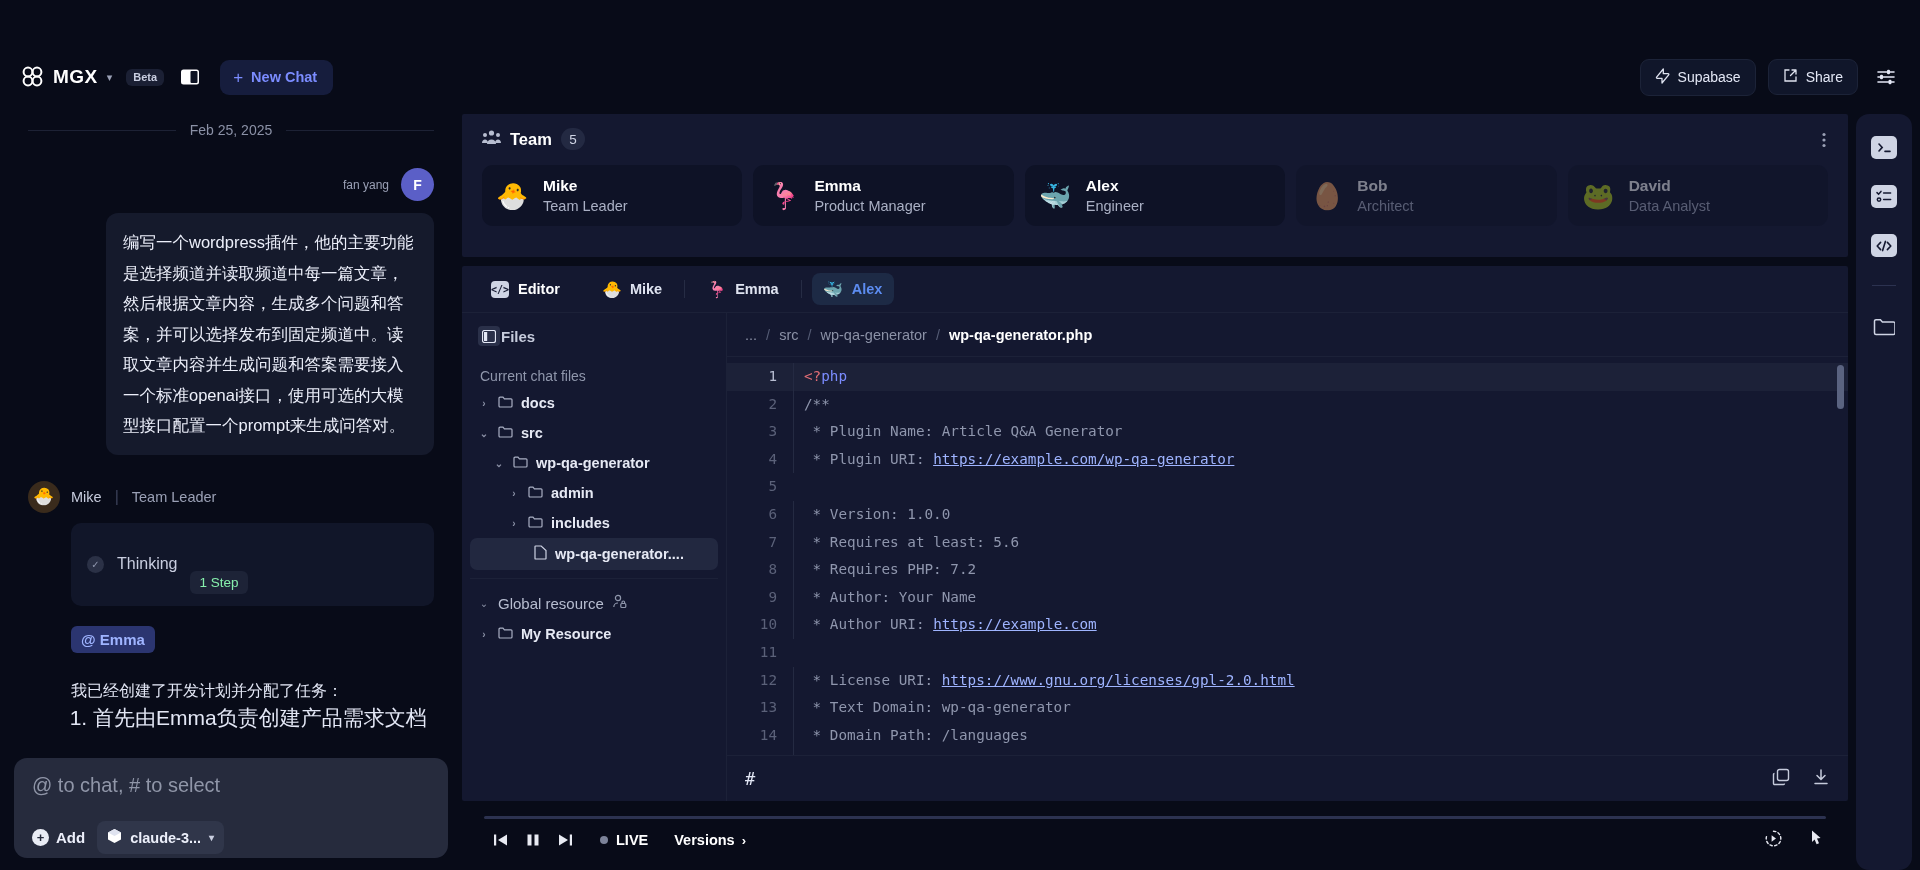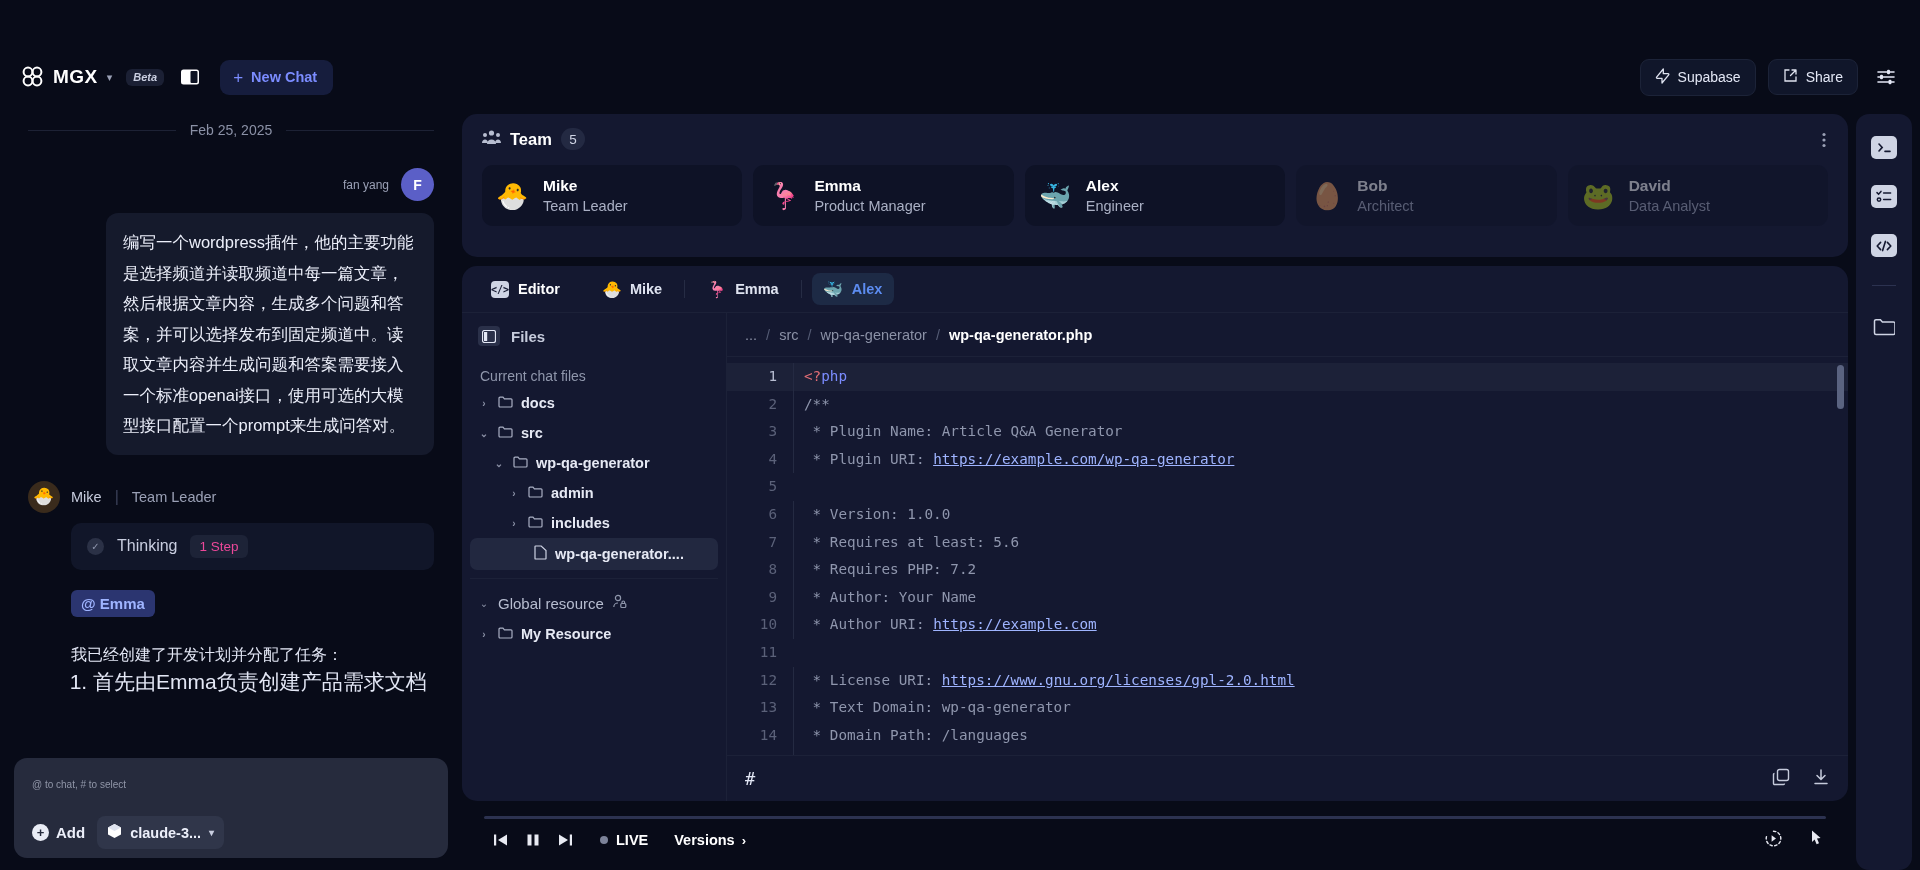--- a/index.html
+++ b/index.html
@@ -21,21 +21,21 @@
     margin-top: 48px;
   }
   .logo-wrap { display: flex; align-items: center; gap: 7px; }
   .logo-mark { width: 26px; height: 26px; }
   .logo-text { font-size: 19px; font-weight: 700; letter-spacing: .5px; color: #fff; }
   .chev { color: #9aa0b5; font-size: 11px; margin-left: 2px; }
   .beta {
     margin-left: 14px;
     background: #1b2034; color: #c9cee0;
     border-radius: 6px; font-size: 11px; font-weight: 600;
-    padding: 3px 7px; line-height: 1; font-style: italic;
+    padding: 3px 7px; line-height: 1;
   }
   .panel-toggle { margin-left: 16px; width: 20px; height: 18px; cursor: pointer; }
   .newchat {
     margin-left: 20px;
     display: flex; align-items: center; gap: 8px;
     background: #161d3d; color: #7b8cff;
     border-radius: 9px; padding: 9px 16px 9px 13px;
     font-size: 14.5px; font-weight: 600; cursor: pointer;
   }
   .newchat .plus { font-size: 17px; line-height: 1; font-weight: 400; }
@@ -101,42 +101,42 @@
     background: #111629; border-radius: 10px;
     padding: 12px 16px; display: flex; align-items: center; gap: 13px;
   }
   .tick {
     width: 17px; height: 17px; border-radius: 50%;
     background: #2b3146; color: #8f96ad;
     display: flex; align-items: center; justify-content: center; font-size: 10px;
   }
   .thinking-label { font-size: 16px; color: #c9cee0; }
   .step-pill {
-    background: #1d2337; color: #ec4899;
-    border-radius: 6px; padding: 4px 9px; font-size: 13.5px;
+    background: #1d2337; color: #86efac;
+    border-radius: 6px; padding: 4px 9px; font-size: 13.5px; margin-top: 36px;
   }
   .mention {
     display: inline-block; margin-top: 20px;
     background: #2b3570; color: #9fb4ff;
     border-radius: 6px; padding: 5px 10px;
     font-size: 15px; font-weight: 600;
   }
   .agent-para { margin-top: 24px; font-size: 16px; color: #e3e7f5; line-height: 1.7; }
   .agent-list { font-size: 21px; color: #e3e7f5; padding-left: 22px; }
 
   
   .composer {
     position: absolute; left: 14px; right: 14px; bottom: 12px;
     background: #262b3d; border-radius: 13px;
     padding: 16px 18px 14px;
     height: 100px;
   }
   .composer-input {
     background: transparent; border: none; outline: none;
-    width: 100%; font-size: 10px; color: #e5e5e5;
+    width: 100%; font-size: 20px; color: #e5e5e5;
     font-family: "Liberation Sans", sans-serif;
   }
   .composer-input::placeholder { color: #9096a8; }
   .composer-row { display: flex; align-items: center; gap: 12px; margin-top: 24px; }
   .add-btn { display: flex; align-items: center; gap: 7px; font-size: 15px; color: #eceffa; cursor: pointer; font-weight: 600;}
   .add-dot {
     width: 17px; height: 17px; border-radius: 50%;
     background: #e9ecf5; color: #262b3d;
     display: flex; align-items: center; justify-content: center;
     font-size: 13px; line-height: 1; font-weight: 700;
@@ -147,21 +147,21 @@
     padding: 7px 10px; font-size: 14.5px; color: #eceffa; cursor: pointer; font-weight: 600;
   }
 
   
   .workcol {
     flex: 1; min-width: 0;
     display: flex; flex-direction: column;
     padding: 8px 8px 0 0;
     gap: 9px;
   }
-  .card { background: #141830; border-radius: 15px; }
+  .card { background: #141830; border-radius: 2px; }
 
   
   .teamcard { flex: 0 0 143px; padding: 14px 20px 0; position: relative; }
   .team-head { display: flex; align-items: center; gap: 9px; }
   .team-title { font-size: 16.5px; font-weight: 700; color: #fff; }
   .team-count {
     background: #232942; color: #cfd4e4; border-radius: 20px;
     min-width: 24px; height: 22px; padding: 0 7px;
     display: flex; align-items: center; justify-content: center; font-size: 13.5px;
   }
@@ -190,21 +190,21 @@
   .etab.active { background: #1d2a45; }
   .etab.active .etab-name { color: #5c8cf0; }
   .vsep { width: 1px; height: 18px; background: #262c44; margin: 0 10px; }
 
   .epanes { flex: 1; display: flex; min-height: 0; }
   .files {
     width: 265px; flex: 0 0 265px;
     border-right: 1px solid #1c2138;
     display: flex; flex-direction: column; min-height: 0;
   }
-  .files-head { display: flex; align-items: center; gap: 11px; padding: 13px 16px; }
+  .files-head { display: flex; align-items: center; gap: 1px; padding: 13px 16px; }
   .files-ico {
     width: 22px; height: 20px; border-radius: 4px; background: #2a3049;
     display:flex; align-items:center; justify-content:center;
   }
   .files-title { font-size: 15px; color: #c6cbdc; font-weight: 600; }
   .files-body { flex: 1; overflow: hidden; padding: 0 8px; }
   .files-section { font-size: 14px; color: #9097ac; padding: 9px 10px 4px; }
   .tnode {
     display: flex; align-items: center; gap: 8px;
     padding: 7px 8px; border-radius: 7px;

